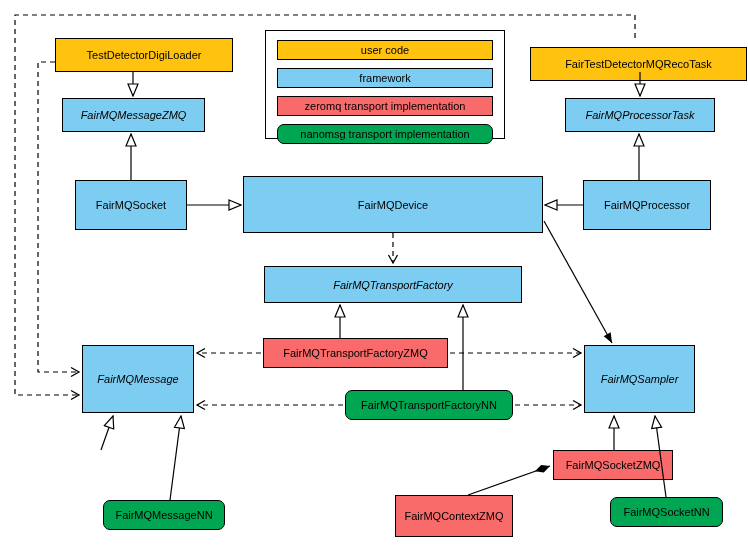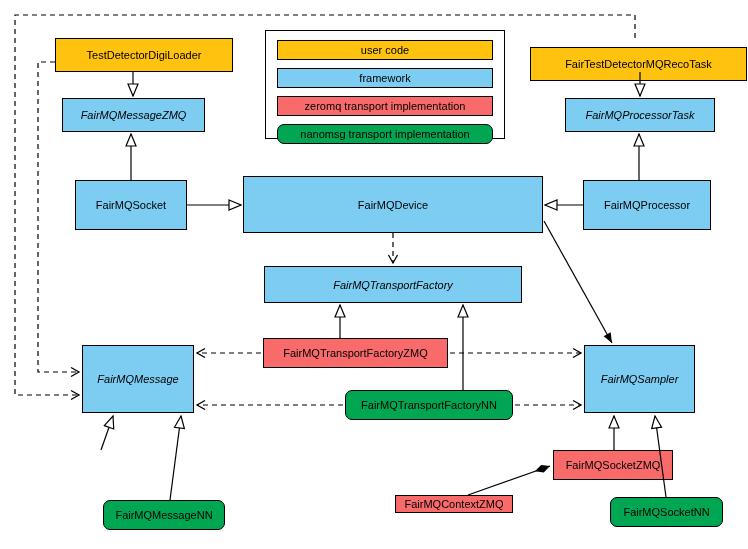--- a/index.html
+++ b/index.html
@@ -92,21 +92,21 @@
 
   <div class="node nanomsg" style="left:345px; top:390px; width:168px; height:30px">FairMQTransportFactoryNN</div>
 
   <div class="node framework abstract" style="left:82px; top:345px; width:112px; height:68px">FairMQMessage</div>
 
   <div class="node framework abstract" style="left:584px; top:345px; width:111px; height:68px">FairMQSampler</div>
 
 
   <div class="node nanomsg" style="left:103px; top:500px; width:122px; height:30px">FairMQMessageNN</div>
 
-  <div class="node zeromq" style="left:395px; top:495px; width:118px; height:18px">FairMQContextZMQ</div>
+  <div class="node zeromq" style="left:395px; top:495px; width:118px; height:42px">FairMQContextZMQ</div>
 
   <div class="node zeromq" style="left:553px; top:450px; width:120px; height:30px">FairMQSocketZMQ</div>
 
   <div class="node nanomsg" style="left:610px; top:497px; width:113px; height:30px">FairMQSocketNN</div>
 
   <svg class="edges" width="748" height="549" viewBox="0 0 748 549">
     <defs>
       <marker id="m-inherit" viewBox="0 0 14 12" refX="13" refY="6" markerWidth="14" markerHeight="12" orient="auto" markerUnits="userSpaceOnUse">
         <path d="M1,1 L13,6 L1,11 Z" fill="#ffffff" stroke="#000" stroke-width="1.2"></path>
       </marker>

